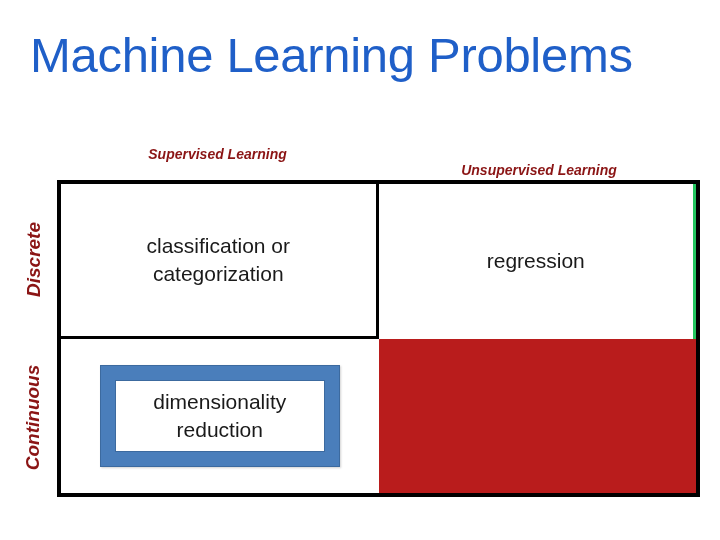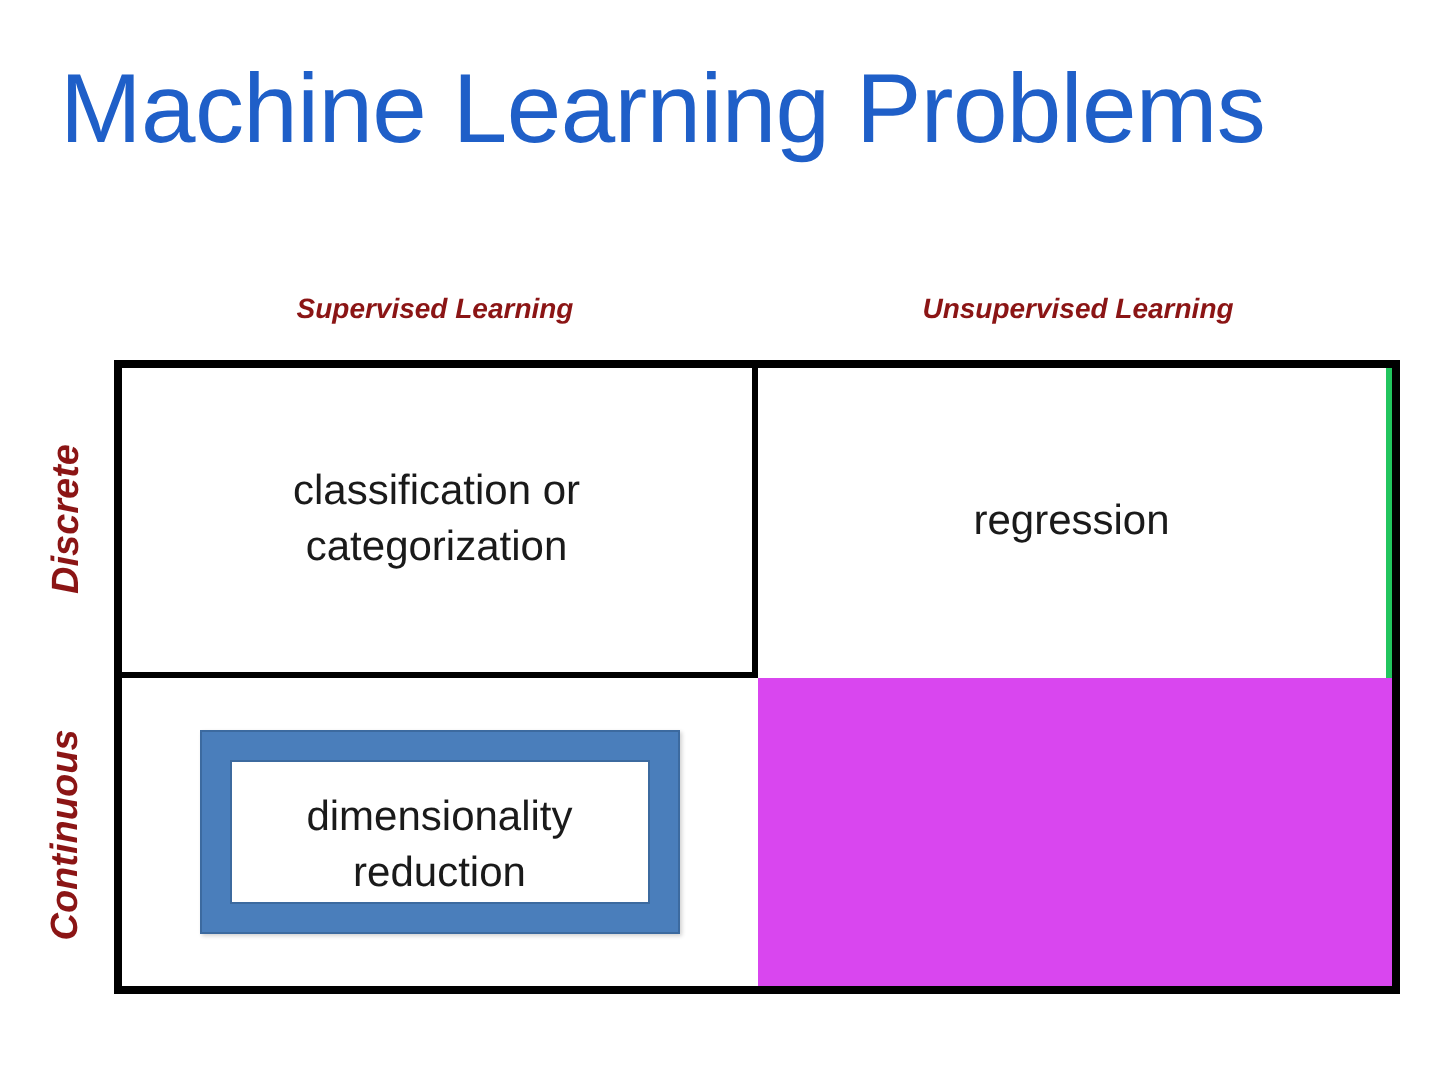--- a/index.html
+++ b/index.html
@@ -54,20 +54,21 @@
     text-align: center;
     white-space: nowrap;
   }
   #col-header-supervised {
     left: 57px;
     width: 321px;
   }
   #col-header-unsupervised {
     left: 378px;
     width: 322px;
+    margin-top: 16px;
   }
 
   
   .row-label-wrap {
     position: absolute;
     left: 10px;
     width: 46px;
     display: flex;
     align-items: center;
     justify-content: center;
@@ -94,21 +95,21 @@
 
   
   #matrix {
     position: absolute;
     left: 57px;
     top: 180px;
     width: 643px;
     height: 317px;
     border: 4px solid #000000;
     box-sizing: border-box;
-    background: #d946ef;
+    background: #b91c1c;
   }
   #matrix-inner {
     position: absolute;
     left: 0; top: 0;
     width: 100%;
     height: 100%;
     display: grid;
     grid-template-columns: 1fr 1fr;
     grid-template-rows: 1fr 1fr;
   }
@@ -149,21 +150,21 @@
     justify-content: center;
     box-shadow: 1px 1px 2px rgba(0,0,0,0.18);
   }
   #highlight-box-inner {
     width: 100%;
     height: 100%;
     background: #ffffff;
     border: 1px solid #3c6a9f;
     box-sizing: border-box;
     display: flex;
-    align-items: flex-end;
+    align-items: center;
     justify-content: center;
   }
 </style>
 </head>
 <body>
 
 <div id="slide">
 
   <div id="slide-title">Machine Learning Problems</div>
 

